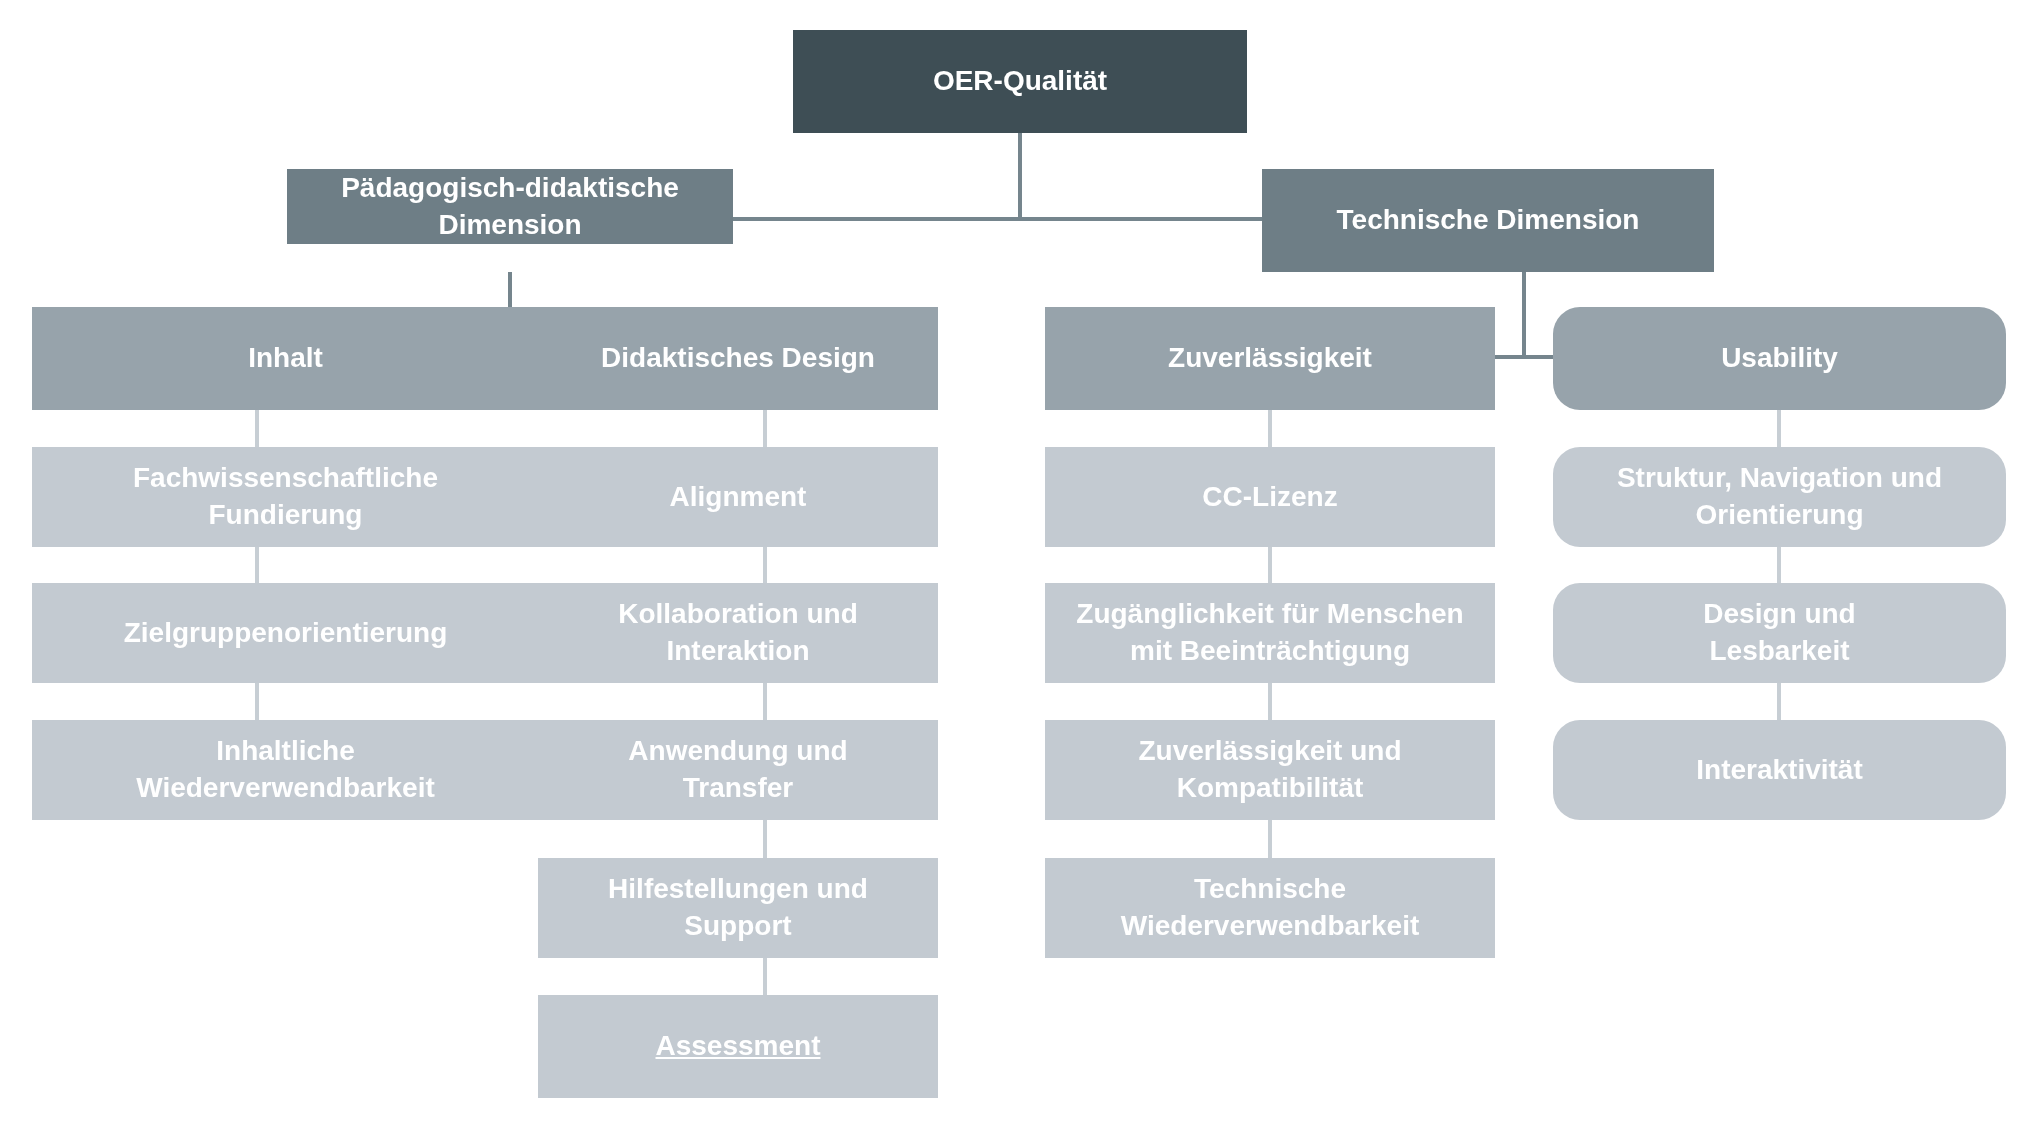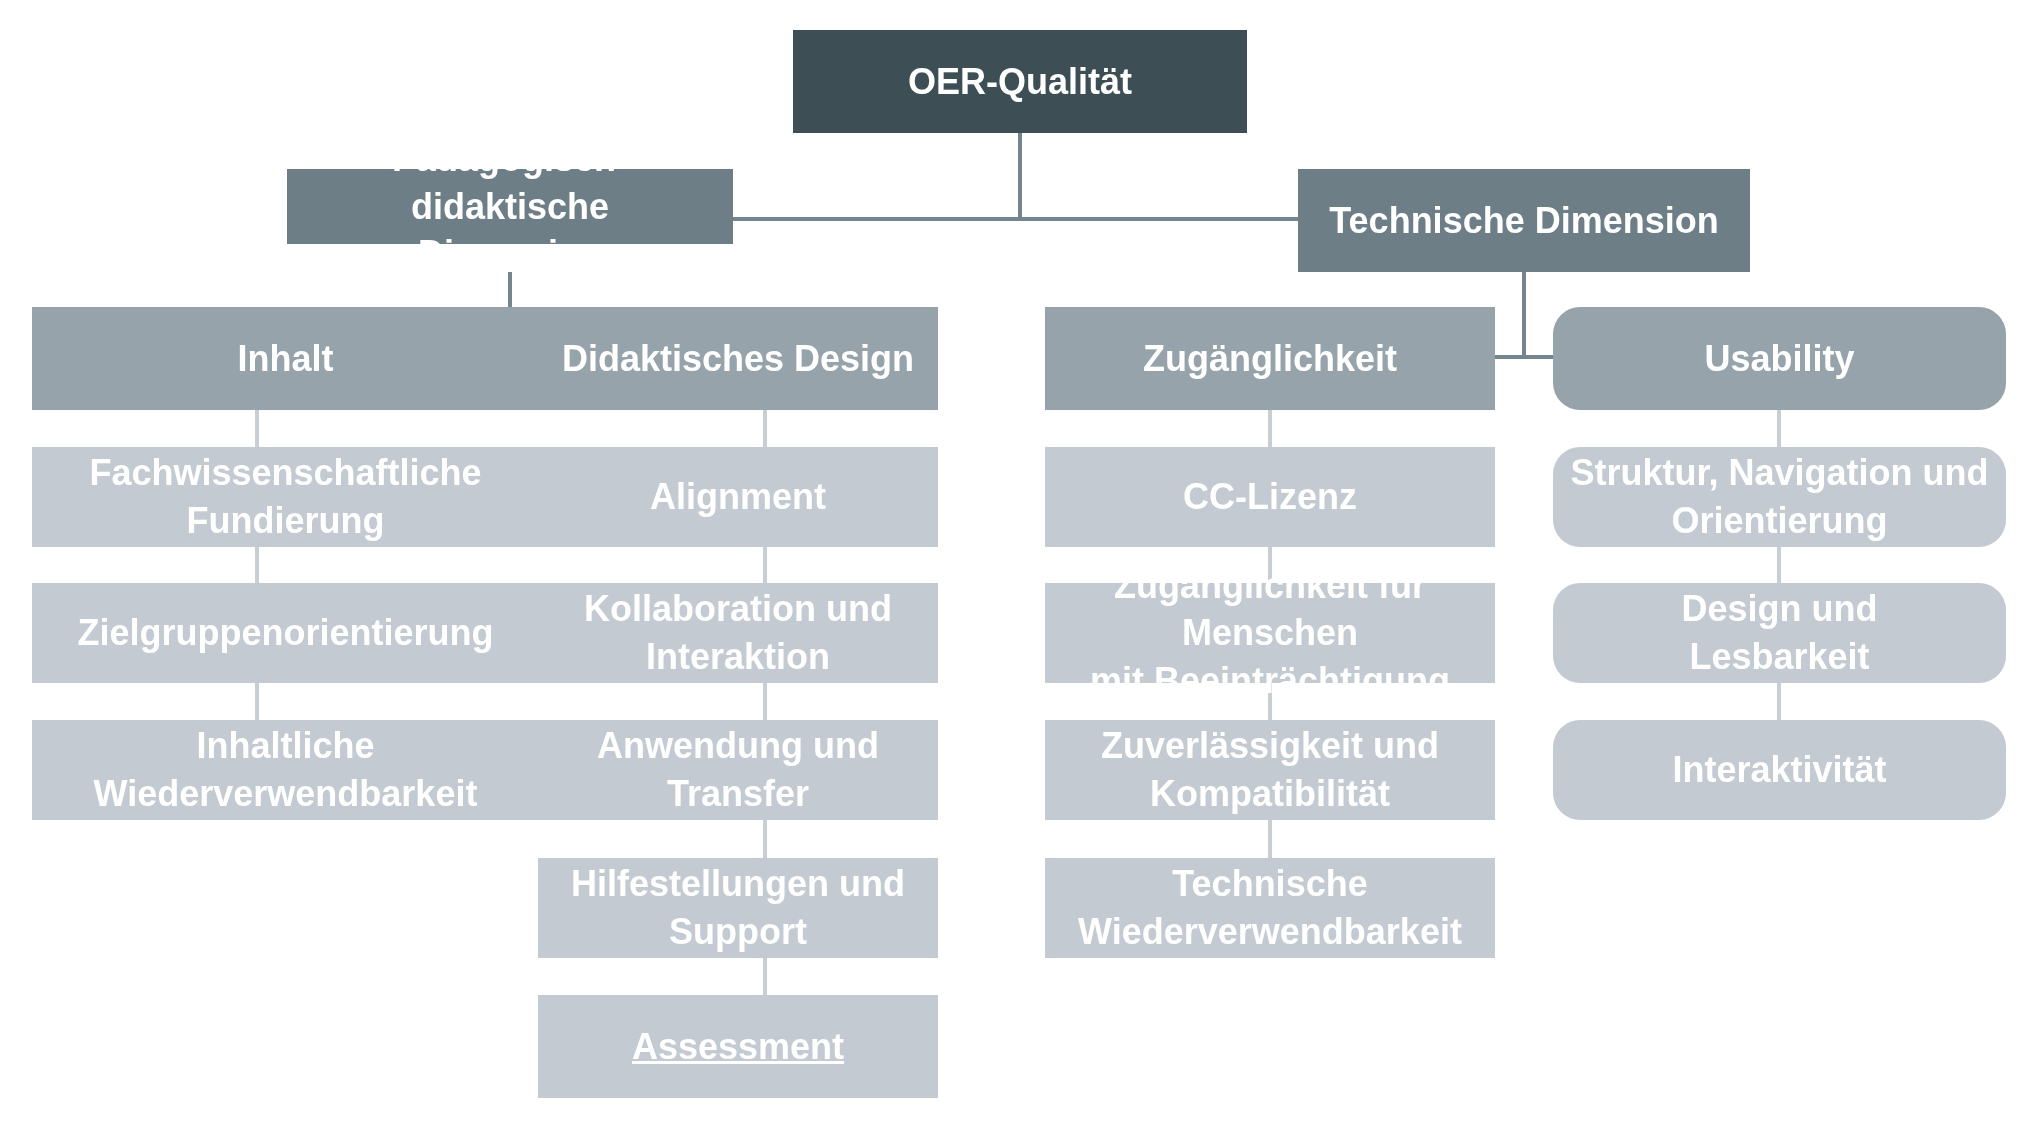--- a/index.html
+++ b/index.html
@@ -16,39 +16,39 @@
     overflow: hidden;
   }
   .node {
     position: absolute;
     display: flex;
     align-items: center;
     justify-content: center;
     text-align: center;
     color: var(--c-text, #ffffff);
     font-weight: bold;
-    font-size: 36px;
+    font-size: 28px;
     line-height: 1.32;
     white-space: pre-line;
     box-sizing: border-box;
     padding: 4px 14px;
   }
   .node.root      { background: var(--c-root_box, #3E4E55); }
   .node.dimension { background: var(--c-dimension_box, #6E7E86); }
   .node.category  { background: var(--c-category_box, #97A3AB); }
   .node.item      { background: var(--c-item_box, #C3CAD1); }
 
   .connector { position: absolute; }
   .connector.dark  { background: var(--c-connector_dark, #75858D); }
   .connector.light { background: var(--c-connector_light, #C7CED4); }
 
   
   .b-root { left: 793px;  top: 30px;  width: 454px; height: 103px; }
   .b-dim1 { left: 287px;  top: 169px; width: 446px; height: 75px; }
-  .b-dim2 { left: 1298px; top: 169px; width: 452px; height: 103px; }
+  .b-dim2 { left: 1262px; top: 169px; width: 452px; height: 103px; }
 
   
   .cx1 { left: 32px;   width: 507px; }
   .cx2 { left: 538px;  width: 400px; }
   .cx3 { left: 1045px; width: 450px; }
   .cx4 { left: 1553px; width: 453px; border-radius: 27px; }
 
   .rh  { top: 307px; height: 103px; } 
   .r1  { top: 447px; height: 100px; }
   .r2  { top: 583px; height: 100px; }
@@ -121,21 +121,21 @@
   <div class="node category cx2 rh">Didaktisches Design</div>
   <div class="node item cx2 r1">Alignment</div>
   <div class="node item cx2 r2">Kollaboration und
 Interaktion</div>
   <div class="node item cx2 r4">Hilfestellungen und
 Support</div>
   <div class="node item cx2 r3">Anwendung und
 Transfer</div>
   <div class="node item cx2 r5">Assessment</div>
 
-  <div class="node category cx3 rh">Zugänglichkeit</div>
+  <div class="node category cx3 rh">Zuverlässigkeit</div>
   <div class="node item cx3 r1">CC-Lizenz</div>
   <div class="node item cx3 r2">Zugänglichkeit für Menschen
 mit Beeinträchtigung</div>
   <div class="node item cx3 r3">Zuverlässigkeit und
 Kompatibilität</div>
   <div class="node item cx3 r4">Technische
 Wiederverwendbarkeit</div>
 
   <div class="node category cx4 rh">Usability</div>
   <div class="node item cx4 r1">Struktur, Navigation und

